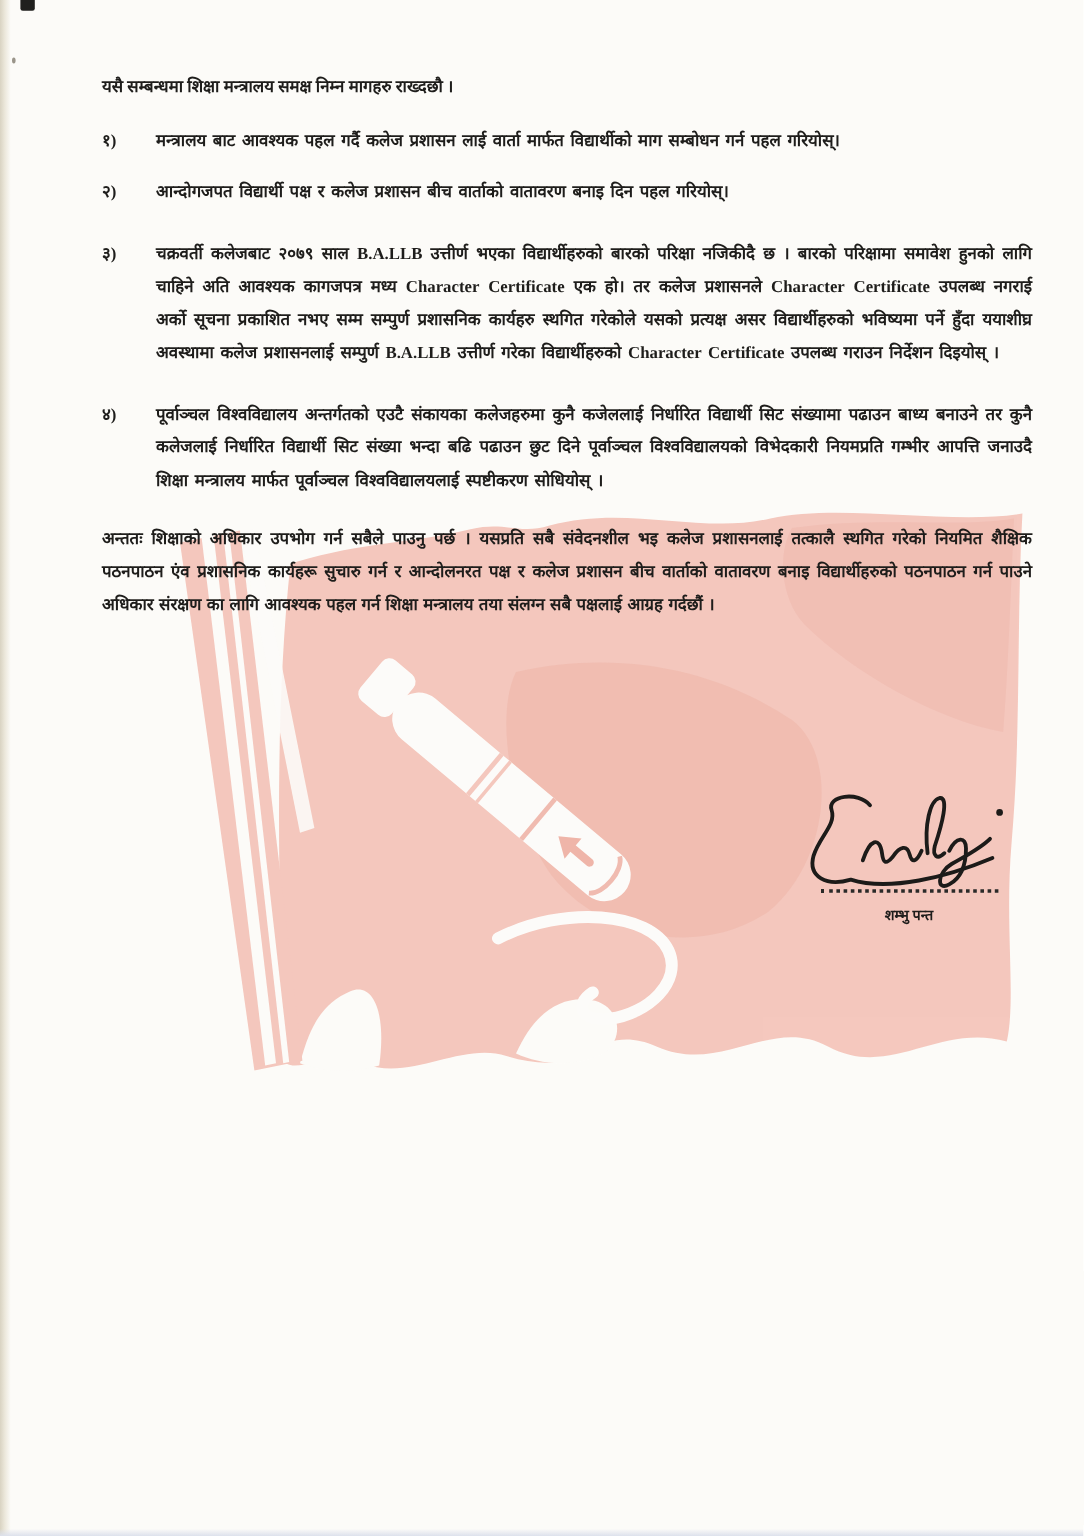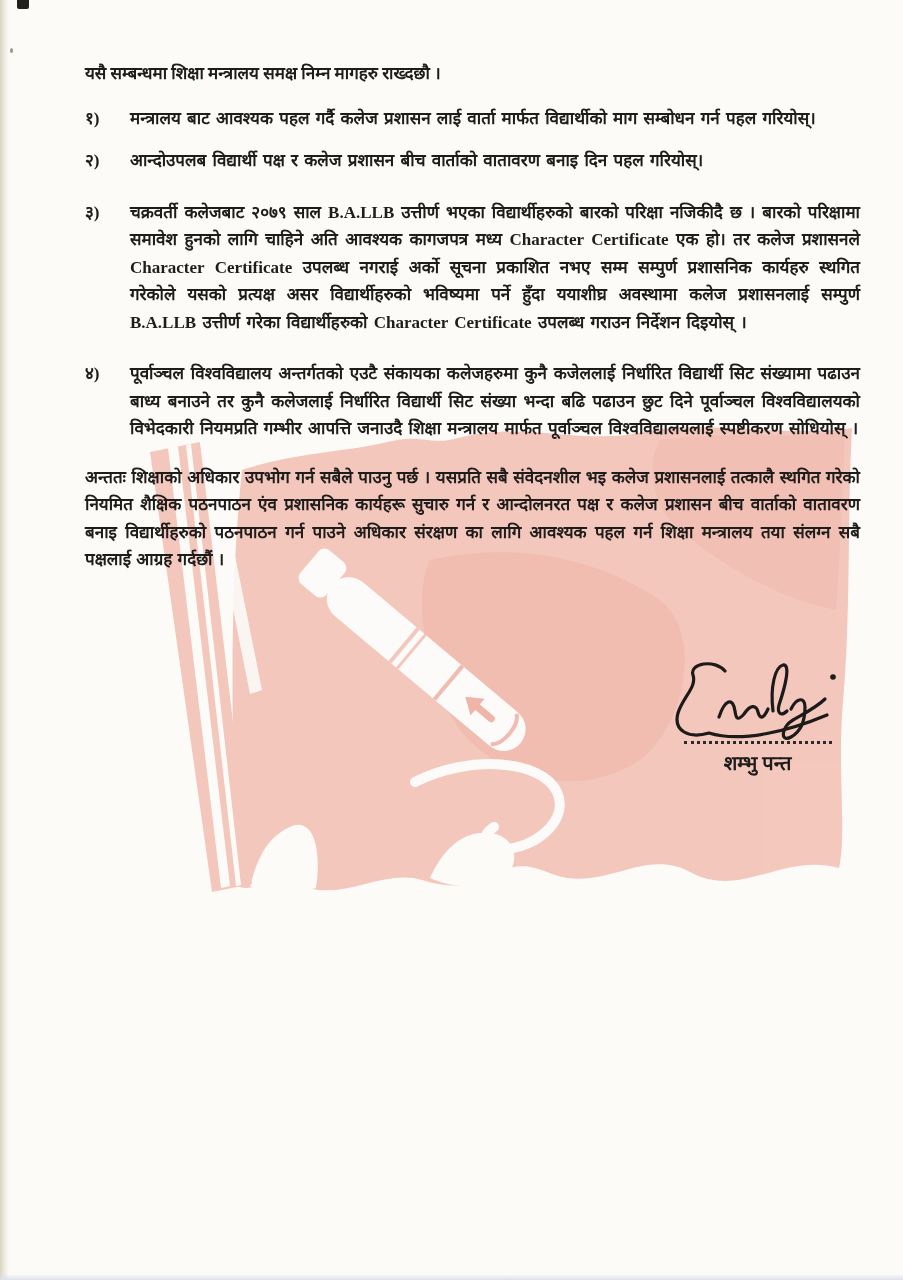--- a/index.html
+++ b/index.html
@@ -40,38 +40,38 @@
   .watermark {
     position: absolute; left: 0; top: 0; width: 903px; height: 1280px;
     z-index: 0; pointer-events: none;
   }
 
   
   .content {
     position: absolute; left: 85px; top: 60px; width: 775px;
     z-index: 2;
     color: #1e1d1b;
-    font-size: 17px;
+    font-size: 14px;
     line-height: 27.5px;
     font-weight: bold;
     text-align: justify;
   }
   .intro { margin-bottom: 17px; }
   .demand { display: flex; margin-bottom: 15px; }
   .demand .num { flex: 0 0 45px; }
   .demand .txt { flex: 1; text-align: justify; word-spacing: 2px; }
   .demand.gap-lg { margin-bottom: 24px; }
   .closing { margin-top: 21px; word-spacing: 1px; }
 
   
   .sig-block {
     position: absolute; right: 38px; top: 655px; width: 215px;
     z-index: 2; text-align: center;
     color: #1e1d1b; font-weight: bold;
-    font-size: 20px; line-height: 27px;
+    font-size: 12px; line-height: 27px;
   }
   .sig-script { display: block; margin: 0 auto; }
   .sig-dots {
     width: 148px; margin: -6px auto 6px auto;
     border-bottom: 3px dotted #2a2a28;
     height: 1px;
   }
 </style>
 </head>
 <body>
@@ -134,21 +134,21 @@
   <div class="content">
     <p class="intro">यसै सम्बन्धमा शिक्षा मन्त्रालय समक्ष निम्न मागहरु राख्दछौ ।</p>
 
     <div class="demand">
       <span class="num">१)</span>
       <span class="txt">मन्त्रालय बाट आवश्यक पहल गर्दै कलेज प्रशासन लाई वार्ता मार्फत विद्यार्थीको माग सम्बोधन गर्न पहल गरियोस्।</span>
     </div>
 
     <div class="demand gap-lg">
       <span class="num">२)</span>
-      <span class="txt">आन्दोउपलब विद्यार्थी पक्ष र कलेज प्रशासन बीच वार्ताको वातावरण बनाइ दिन पहल गरियोस्।</span>
+      <span class="txt">आन्दोगजपत विद्यार्थी पक्ष र कलेज प्रशासन बीच वार्ताको वातावरण बनाइ दिन पहल गरियोस्।</span>
     </div>
 
     <div class="demand gap-lg">
       <span class="num">३)</span>
       <span class="txt">चक्रवर्ती कलेजबाट २०७९ साल B.A.LLB उत्तीर्ण भएका विद्यार्थीहरुको बारको परिक्षा नजिकीदै छ । बारको परिक्षामा समावेश हुनको लागि चाहिने अति आवश्यक कागजपत्र मध्य Character Certificate एक हो। तर कलेज प्रशासनले Character Certificate उपलब्ध नगराई अर्को सूचना प्रकाशित नभए सम्म सम्पुर्ण प्रशासनिक कार्यहरु स्थगित गरेकोले यसको प्रत्यक्ष असर विद्यार्थीहरुको भविष्यमा पर्ने हुँदा ययाशीघ्र अवस्थामा कलेज प्रशासनलाई सम्पुर्ण B.A.LLB उत्तीर्ण गरेका विद्यार्थीहरुको Character Certificate उपलब्ध गराउन निर्देशन दिइयोस् ।</span>
     </div>
 
     <div class="demand">
       <span class="num">४)</span>
       <span class="txt">पूर्वाञ्चल विश्वविद्यालय अन्तर्गतको एउटै संकायका कलेजहरुमा कुनै कजेललाई निर्धारित विद्यार्थी सिट संख्यामा पढाउन बाध्य बनाउने तर कुनै कलेजलाई निर्धारित विद्यार्थी सिट संख्या भन्दा बढि पढाउन छुट दिने पूर्वाञ्चल विश्वविद्यालयको विभेदकारी नियमप्रति गम्भीर आपत्ति जनाउदै शिक्षा मन्त्रालय मार्फत पूर्वाञ्चल विश्वविद्यालयलाई स्पष्टीकरण सोधियोस् ।</span>

